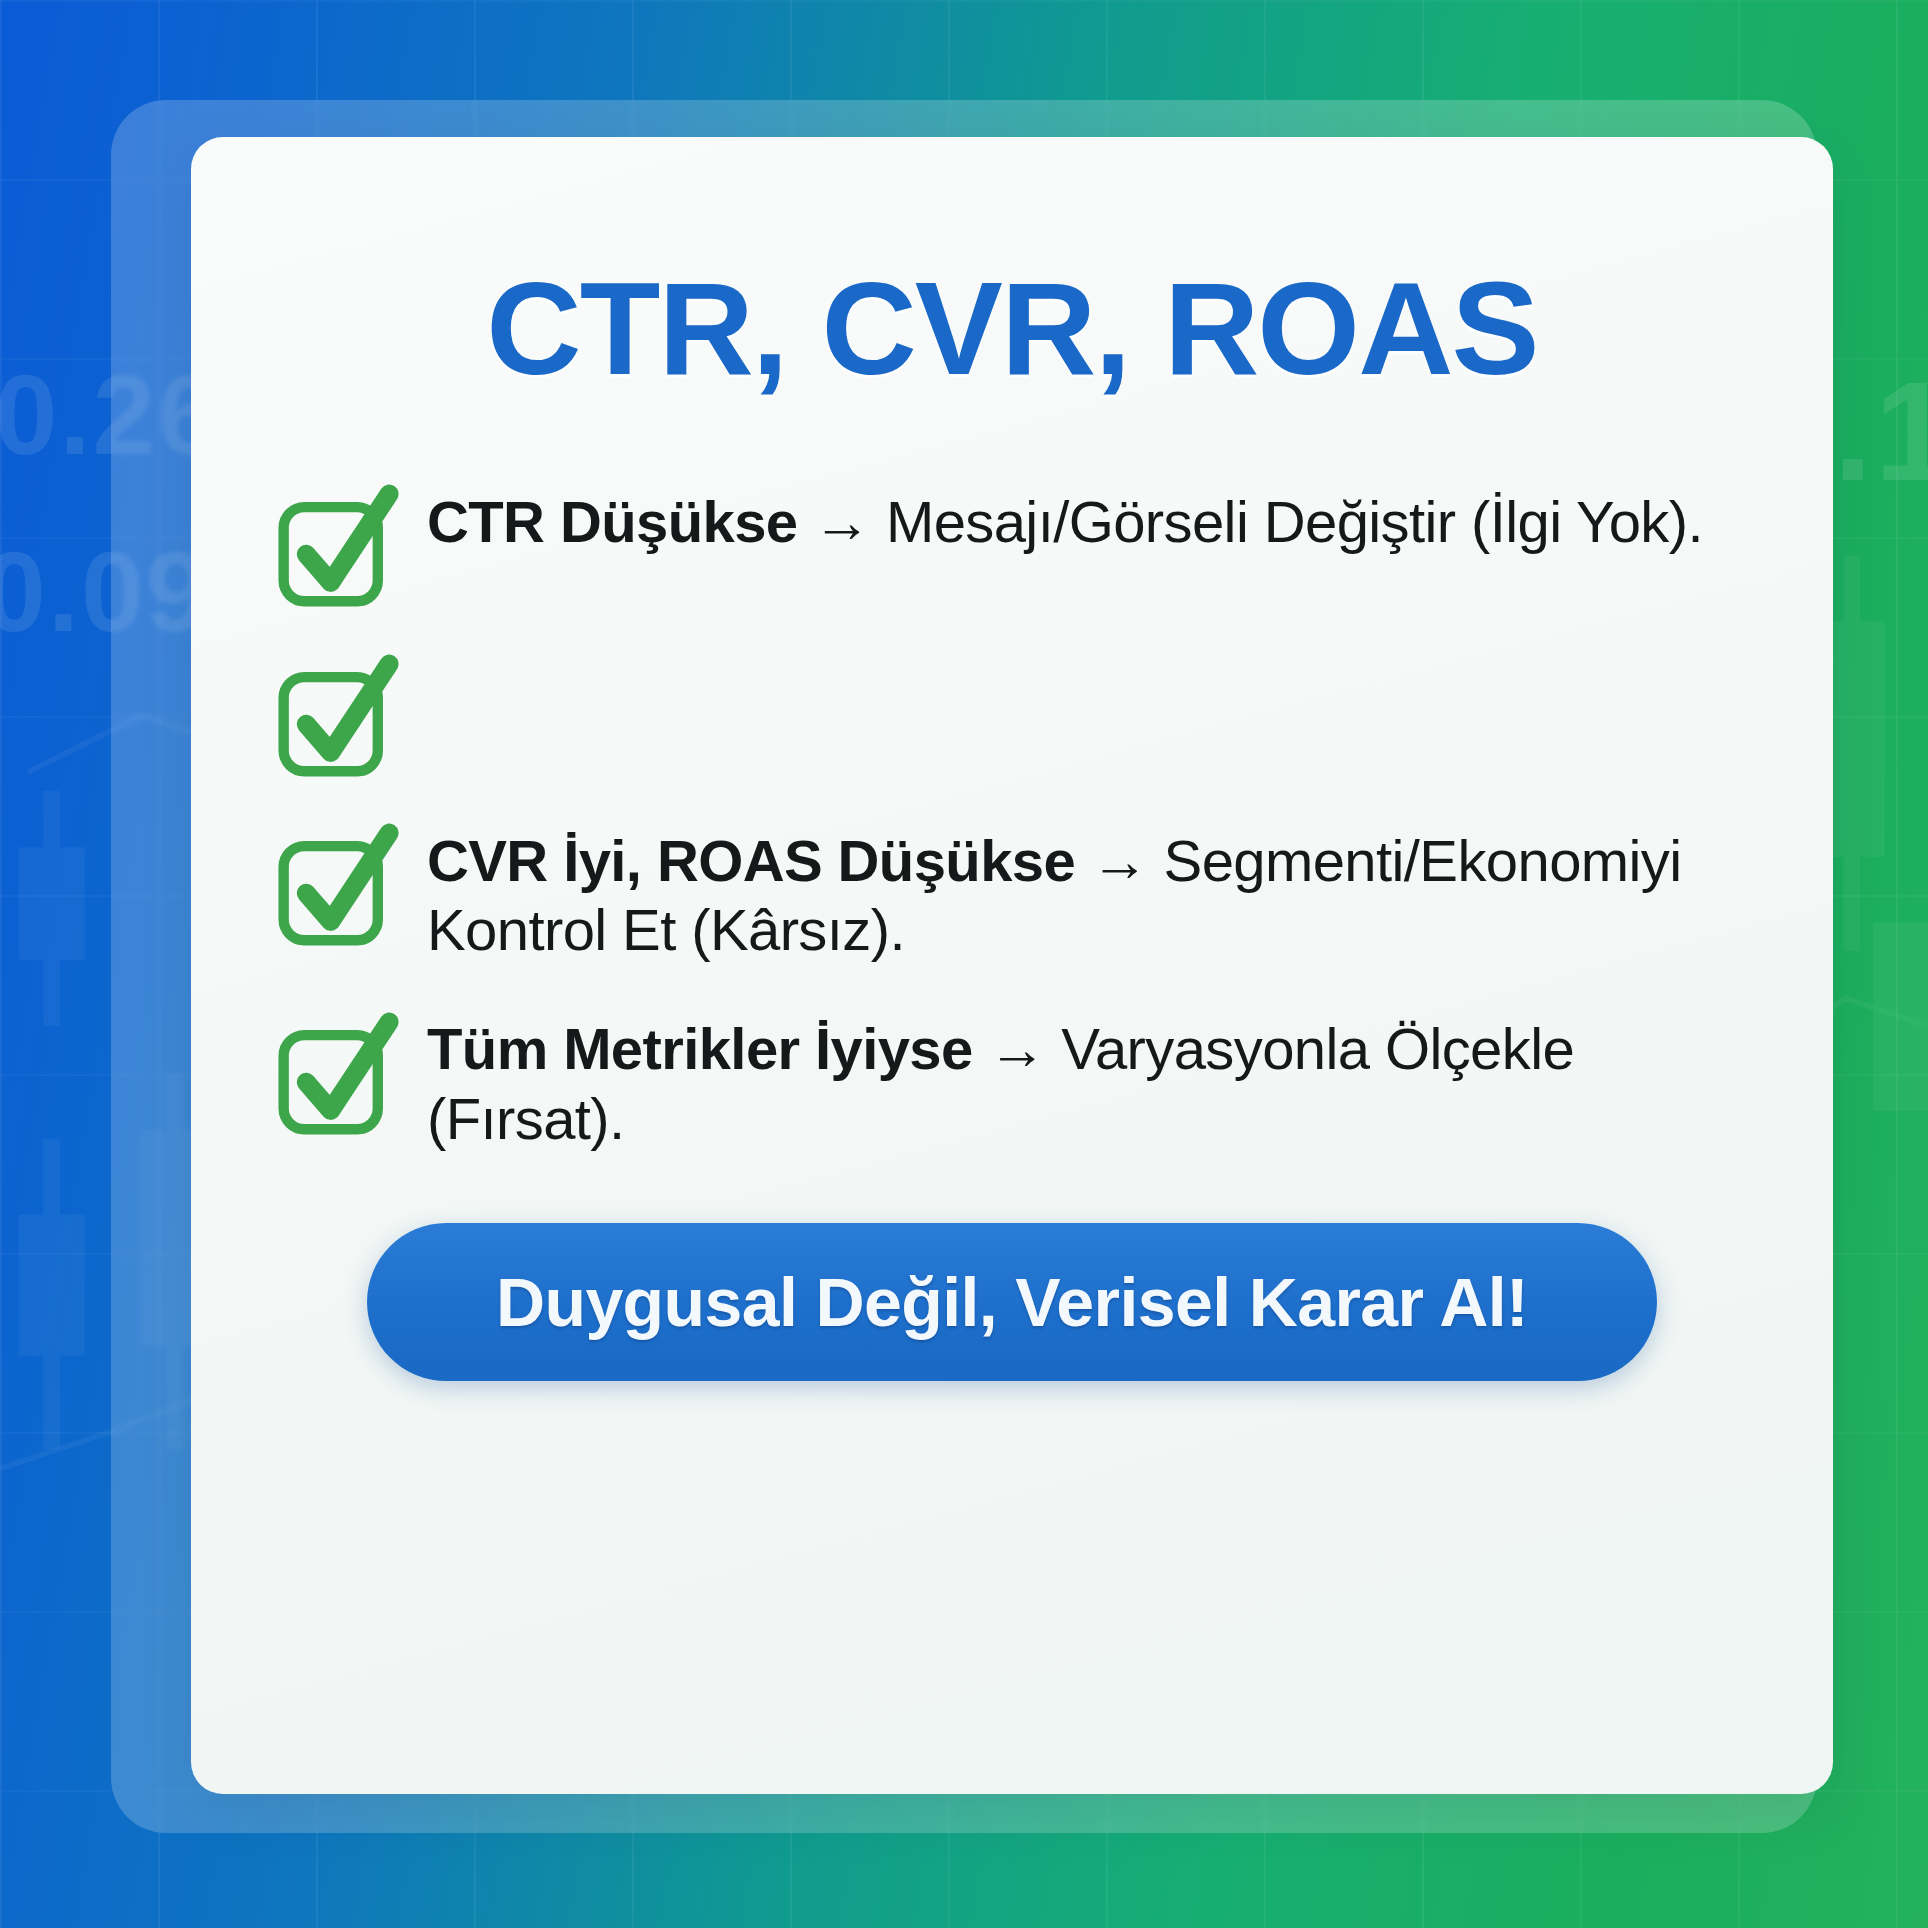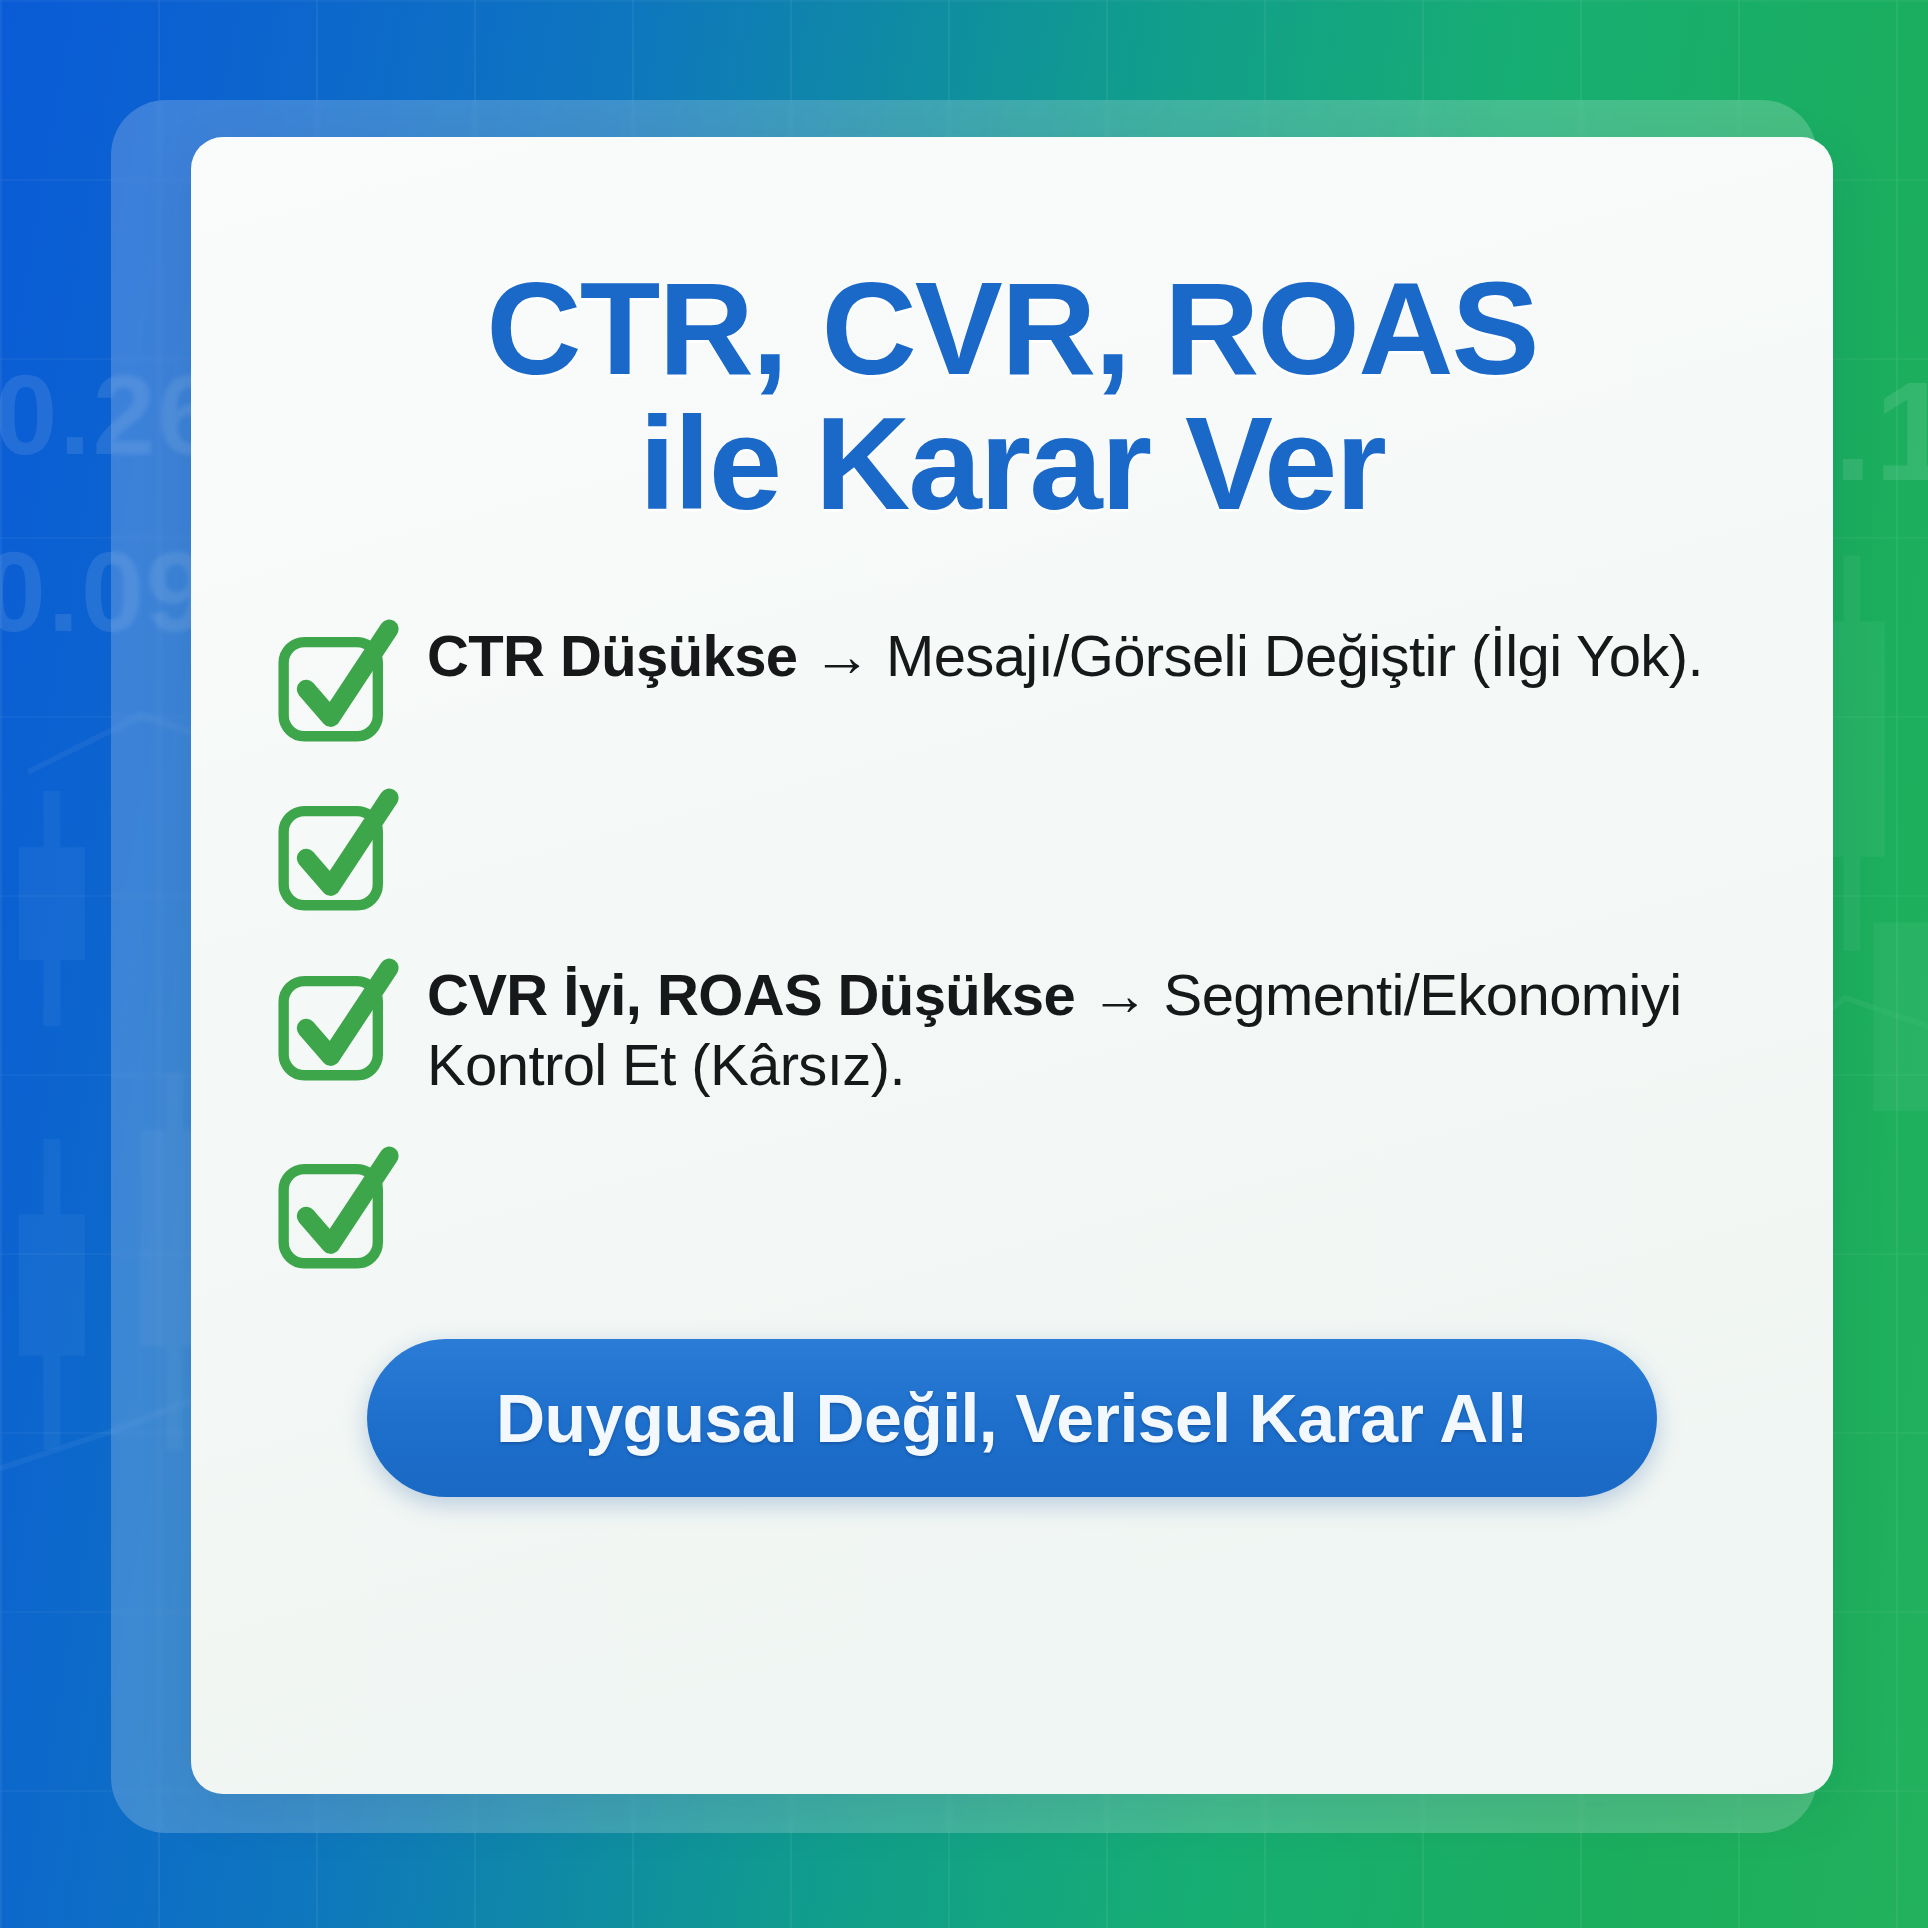--- a/index.html
+++ b/index.html
@@ -165,21 +165,20 @@
   <div class="ghost-num gn1">0.13</div>
   <div class="ghost-num gn2">0.26</div>
   <div class="ghost-num gn3">0.09</div>
 
   <div class="card-outer"></div>
 
   <div class="card">
 
     <h1 class="headline">
       <span>CTR, CVR, ROAS</span>
-      <span class="l2">ile Karar Ver</span>
     </h1>
 
     <div class="list">
 
       <div class="row">
         <span class="chk">
           <svg width="113" height="115" viewBox="0 0 120 122">
             <rect x="6" y="16" width="100" height="100" rx="22" ry="22" fill="none" stroke="#3DA54A" stroke-width="11"></rect>
             <path d="M30 66 L56 96 L118 2" fill="none" stroke="#3DA54A" stroke-width="20" stroke-linecap="round" stroke-linejoin="round"></path>
           </svg>
@@ -214,20 +213,25 @@
         </div>
       </div>
 
       <div class="row">
         <span class="chk">
           <svg width="113" height="115" viewBox="0 0 120 122">
             <rect x="6" y="16" width="100" height="100" rx="22" ry="22" fill="none" stroke="#3DA54A" stroke-width="11"></rect>
             <path d="M30 66 L56 96 L118 2" fill="none" stroke="#3DA54A" stroke-width="20" stroke-linecap="round" stroke-linejoin="round"></path>
           </svg>
         </span>
+        <div class="rowtext">
+          <b>Tüm Metrikler İyiyse</b>
+          <span class="arrow">→</span>
+          <span>Varyasyonla Ölçekle (Fırsat).</span>
+        </div>
       </div>
 
     </div>
 
     <div class="cta-wrap">
       <button class="cta">Duygusal Değil, Verisel Karar Al!</button>
     </div>
 
   </div>
 </div>

